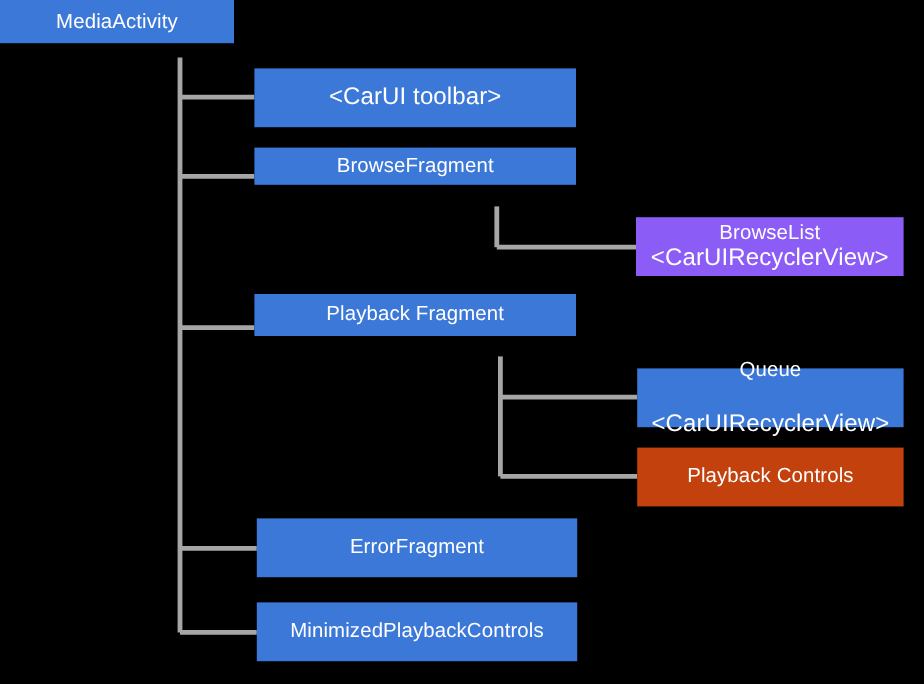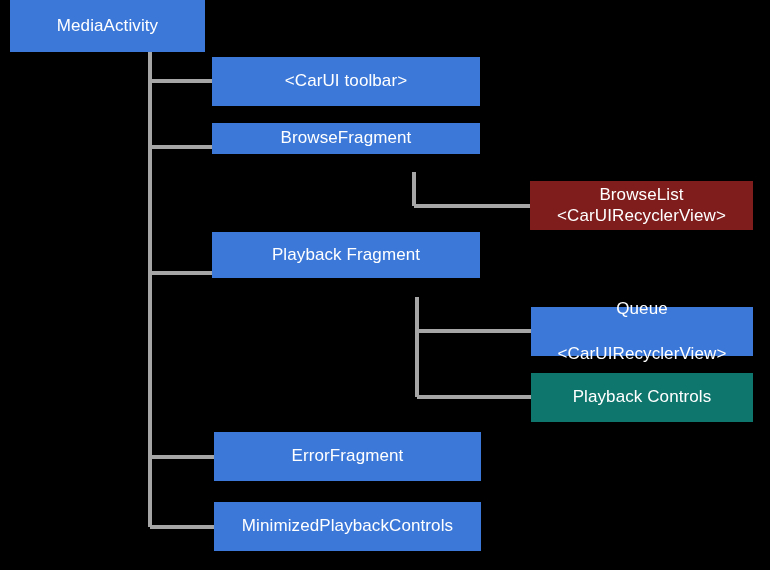--- a/index.html
+++ b/index.html
@@ -28,21 +28,21 @@
     text-align: center;
     box-sizing: border-box;
     line-height: 1.18;
   }
   .node .title {
     font-size: 17px;
     letter-spacing: 0.1px;
     white-space: nowrap;
   }
   .node .subtitle {
-    font-size: 17px;
+    font-size: 20px;
     letter-spacing: 0.1px;
     white-space: nowrap;
   }
   .edges {
     position: absolute;
     left: 0;
     top: 0;
     width: 770px;
     height: 570px;
     pointer-events: none;
@@ -63,41 +63,41 @@
         <path d="M150,527 L214,527"></path>
         <path d="M414,172 L414,206"></path>
         <path d="M414,206 L530,206"></path>
         <path d="M417,297 L417,397"></path>
         <path d="M417,331 L531,331"></path>
         <path d="M417,397 L531,397"></path>
       </g>
   </svg>
 
   <div id="node-layer">
-      <div class="node" style="left: 0px; top: 0px; width: 195px; height: 52px; background: rgb(60, 120, 216); color: rgb(255, 255, 255); margin-left: 10px;">
+      <div class="node" style="left: 0px; top: 0px; width: 195px; height: 36px; background: rgb(60, 120, 216); color: rgb(255, 255, 255);">
         <div class="title">MediaActivity</div>
       </div>
       <div class="node" style="left: 212px; top: 57px; width: 268px; height: 49px; background: rgb(60, 120, 216); color: rgb(255, 255, 255);">
         <div class="subtitle">&lt;CarUI toolbar&gt;</div>
       </div>
       <div class="node" style="left: 212px; top: 123px; width: 268px; height: 31px; background: rgb(60, 120, 216); color: rgb(255, 255, 255);">
         <div class="title">BrowseFragment</div>
       </div>
-      <div class="node" style="left: 530px; top: 181px; width: 223px; height: 49px; background: #7f1d1d; color: rgb(255, 255, 255);">
+      <div class="node" style="left: 530px; top: 181px; width: 223px; height: 49px; background: #8b5cf6; color: rgb(255, 255, 255);">
         <div class="title">BrowseList</div>
         <div class="subtitle">&lt;CarUIRecyclerView&gt;</div>
       </div>
-      <div class="node" style="left: 212px; top: 232px; width: 268px; height: 46px; background: rgb(60, 120, 216); color: rgb(255, 255, 255);">
+      <div class="node" style="left: 212px; top: 245px; width: 268px; height: 35px; background: rgb(60, 120, 216); color: rgb(255, 255, 255);">
         <div class="title">Playback Fragment</div>
       </div>
       <div class="node" style="left: 531px; top: 307px; width: 222px; height: 49px; background: rgb(60, 120, 216); color: rgb(255, 255, 255); gap: 24px;">
         <div class="title">Queue</div>
         <div class="subtitle">&lt;CarUIRecyclerView&gt;</div>
       </div>
-      <div class="node" style="left: 531px; top: 373px; width: 222px; height: 49px; background: #0f766e; color: rgb(255, 255, 255);">
+      <div class="node" style="left: 531px; top: 373px; width: 222px; height: 49px; background: #c2410c; color: rgb(255, 255, 255);">
         <div class="title">Playback Controls</div>
       </div>
       <div class="node" style="left: 214px; top: 432px; width: 267px; height: 49px; background: rgb(60, 120, 216); color: rgb(255, 255, 255);">
         <div class="title">ErrorFragment</div>
       </div>
       <div class="node" style="left: 214px; top: 502px; width: 267px; height: 49px; background: rgb(60, 120, 216); color: rgb(255, 255, 255); align-items: center;">
         <div class="title">MinimizedPlaybackControls</div>
       </div>
     </div>
 

